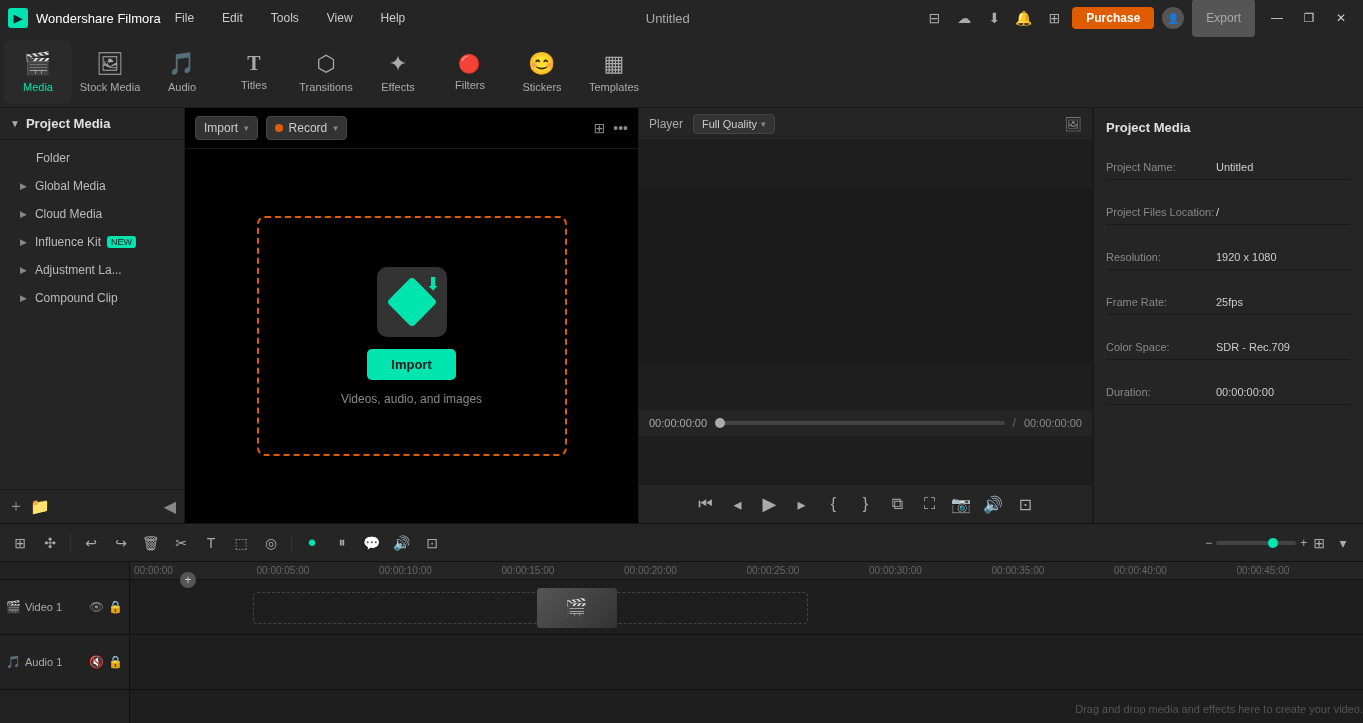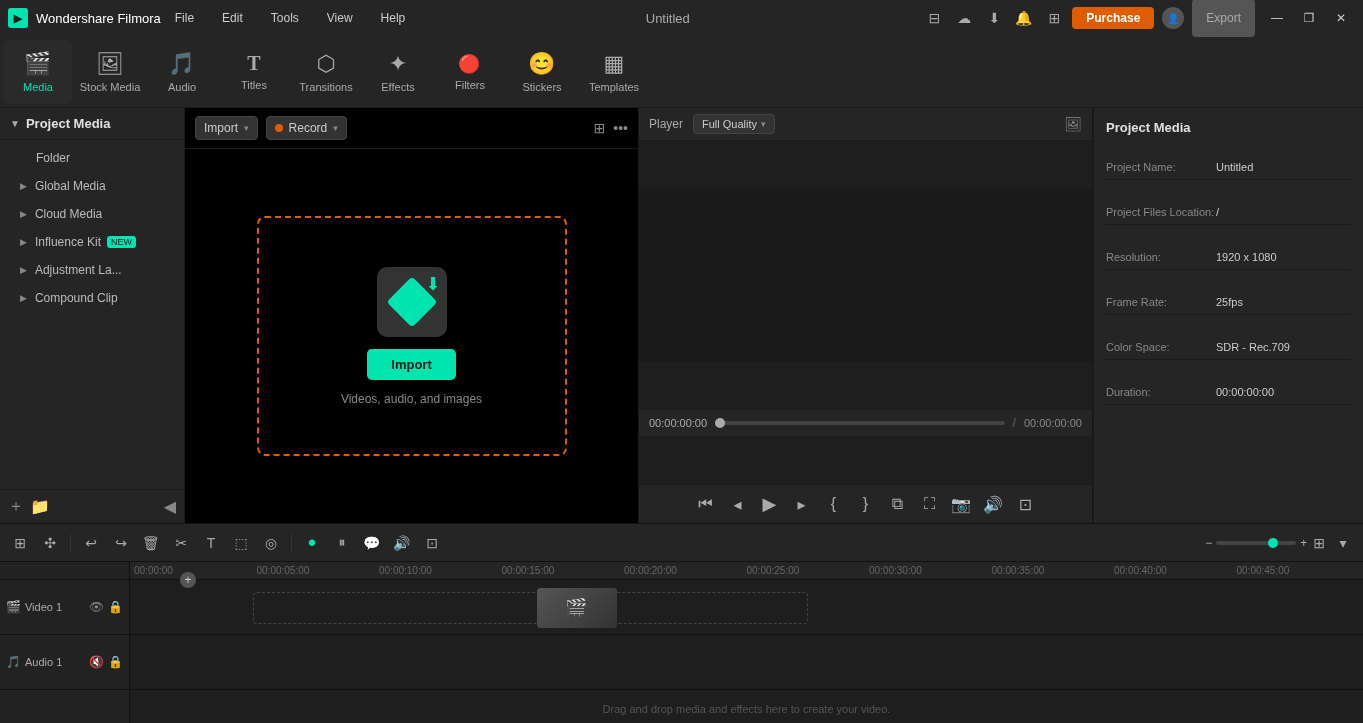--- a/index.html
+++ b/index.html
@@ -101,21 +101,21 @@
     .track-icon { color: #888; font-size: 12px; cursor: pointer; }
     #timeline-ruler-area { flex: 1; display: flex; flex-direction: column; overflow: hidden; }
     #timeline-ruler { height: 18px; background: #252525; border-bottom: 1px solid #111; display: flex; align-items: center; padding: 0 4px; gap: 0; overflow: hidden; }
     .ruler-mark { color: #666; font-size: 10px; flex: 1; text-align: left; }
     #timeline-lanes { flex: 1; position: relative; background: #1e1e1e; }
     .track-lane { height: 55px; border-bottom: 1px solid #111; position: relative; }
     #video-clip { position: absolute; left: 33%; top: 8px; width: 80px; height: 40px; background: #444; border-radius: 4px; display: flex; align-items: center; justify-content: center; }
     .clip-thumb { width: 100%; height: 100%; border-radius: 4px; background: linear-gradient(135deg, #555 0%, #333 100%); display: flex; align-items: center; justify-content: center; }
     .clip-icon { color: #888; font-size: 18px; }
     .add-track-btn { width: 16px; height: 16px; border-radius: 50%; background: #555; display: flex; align-items: center; justify-content: center; color: #ccc; font-size: 12px; cursor: pointer; position: absolute; top: -8px; left: 50px; }
-    #drag-drop-hint { position: absolute; left: 0; right: 0; bottom: 8px; text-align: center; color: #555; font-size: 11px; }
+    #drag-drop-hint { position: absolute; left: 0; right: 0; bottom: 8px; text-align: right; color: #555; font-size: 11px; }
     .dashed-box { border: 1px dashed #444; border-radius: 4px; position: absolute; left: 10%; top: 12px; width: 45%; height: 32px; }
   </style>
 </head>
 <body>
 
 <div id="titlebar">
   <div id="titlebar-left">
     <div id="app-logo">
       <span style="color:#1e1e1e;font-weight:bold;font-size:11px;">▶</span>
     </div>

